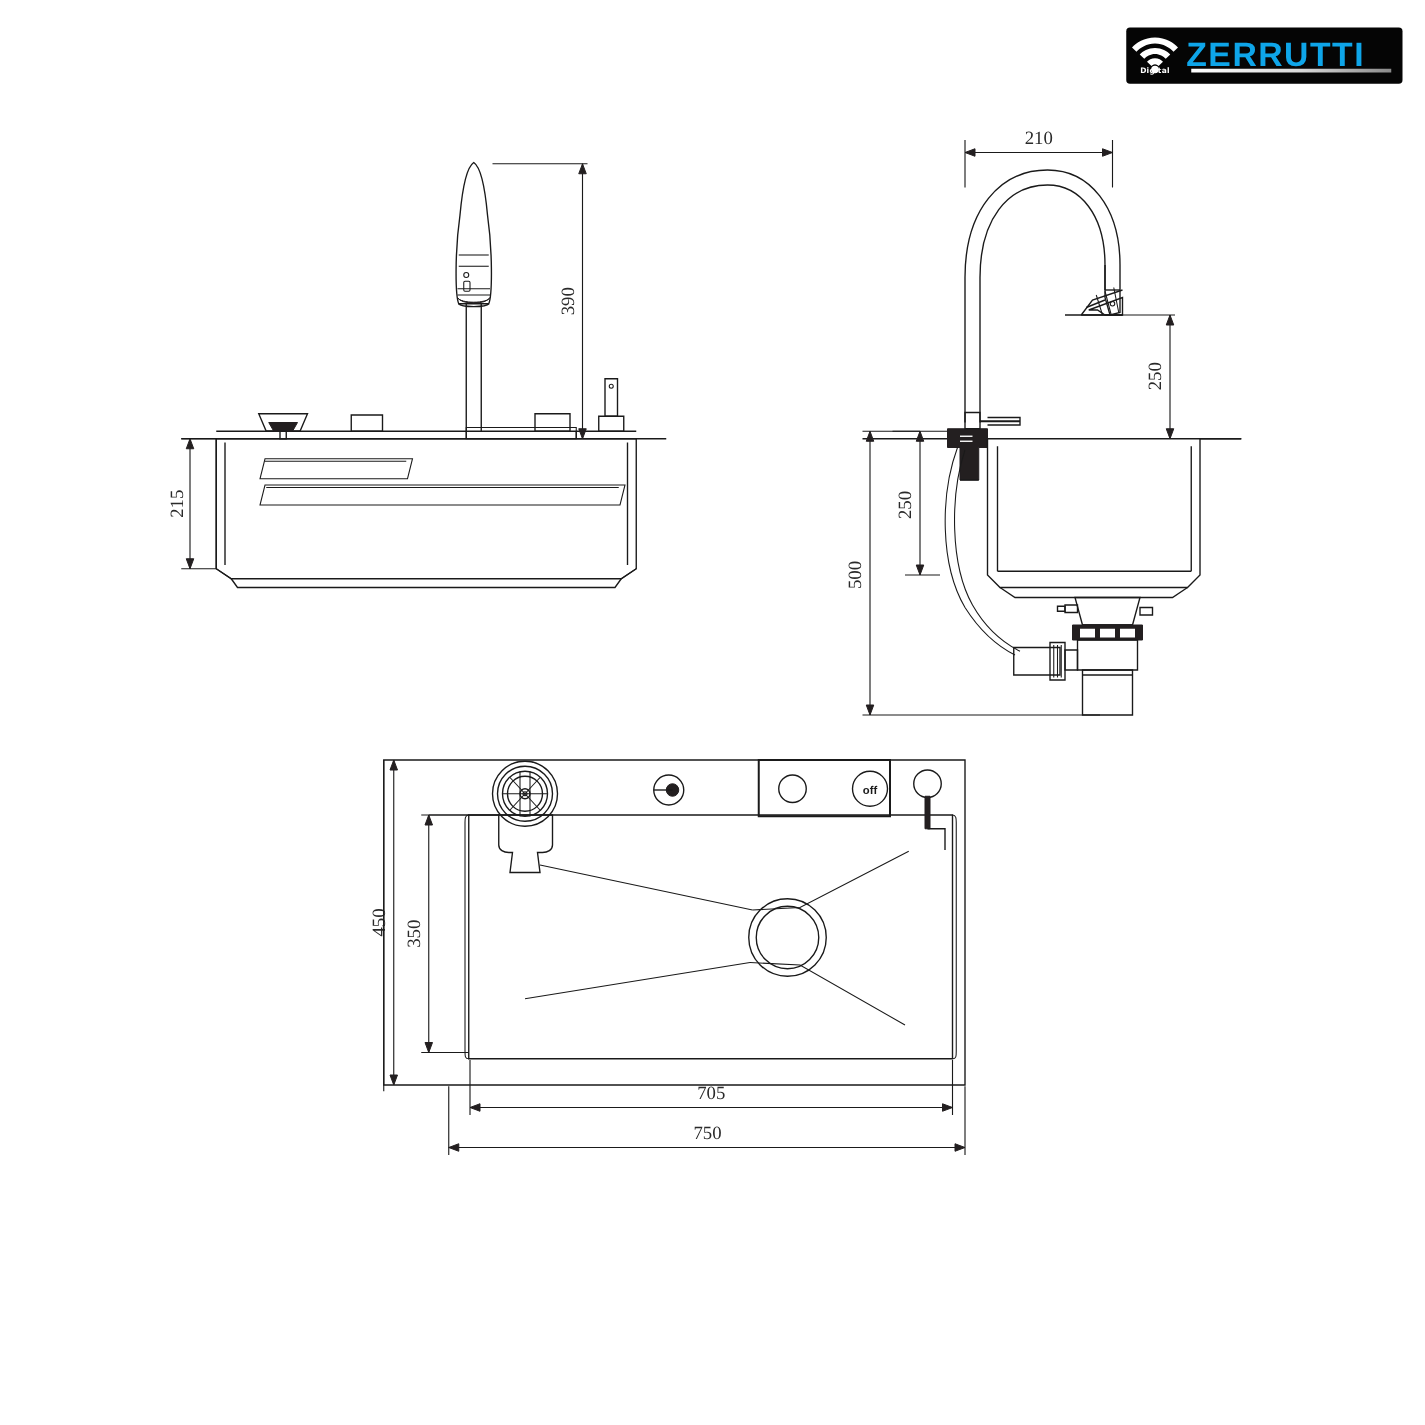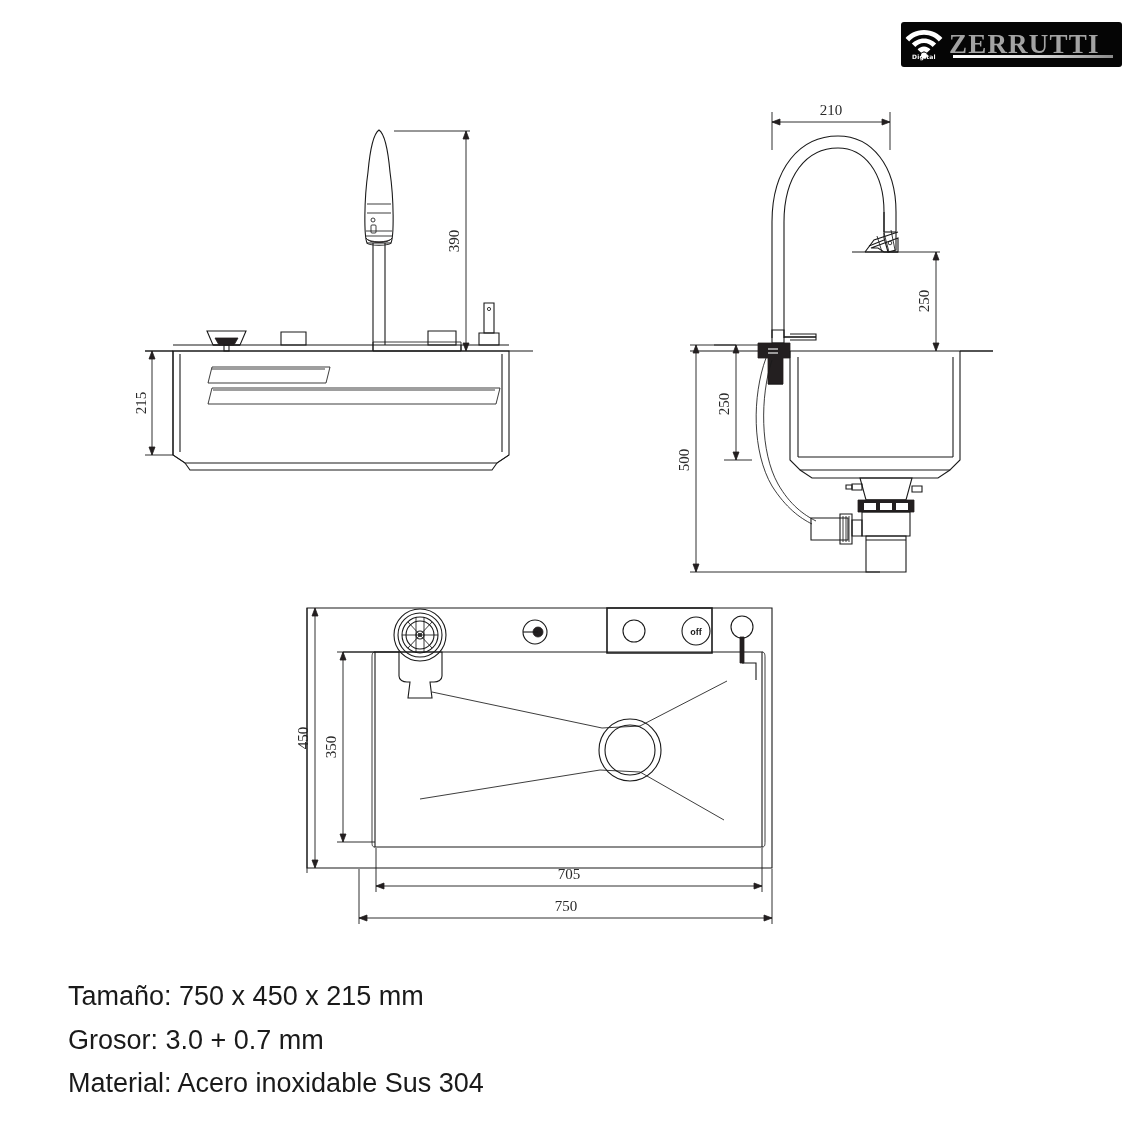--- a/index.html
+++ b/index.html
@@ -32,25 +32,25 @@
     position:absolute;
     left:0;top:31px;width:46px;
     text-align:center;
     color:#ffffff;
     font-size:6px;
     font-weight:bold;
     letter-spacing:.2px;
     font-family:"DejaVu Sans", sans-serif;
   }
   .logo-word{
-    color:#a3a3a3;
+    color:#0ea5e9;
     font-size:27px;
     font-weight:bold;
     letter-spacing:1.2px;
-    font-family:Liberation Serif, serif;
+    font-family:Liberation Sans, sans-serif;
     line-height:1;
     margin-left:2px;
   }
   .logo-rule{
     position:absolute;
     left:52px;
     bottom:9px;
     width:160px;height:3px;
     background:linear-gradient(90deg,#ffffff 0%, #d8d8d8 55%, #8a8a8a 100%);
   }
@@ -385,19 +385,14 @@
       <text class="dimtxt" x="566" y="911" text-anchor="middle">750</text>
 
       <line class="dim" x1="307" y1="608" x2="307" y2="873"></line>
       <line class="dim" x1="343" y1="652" x2="399" y2="652"></line>
     </g>
 
     <text class="offtxt" x="696" y="635" text-anchor="middle">off</text>
 
   </svg>
 
-  <div class="specs">
-    <div class="spec-line">Tamaño: 750 x 450 x 215 mm</div>
-    <div class="spec-line">Grosor: 3.0 + 0.7 mm</div>
-    <div class="spec-line">Material: Acero inoxidable Sus 304</div>
-  </div>
 
 </div>
 
 </body></html>

